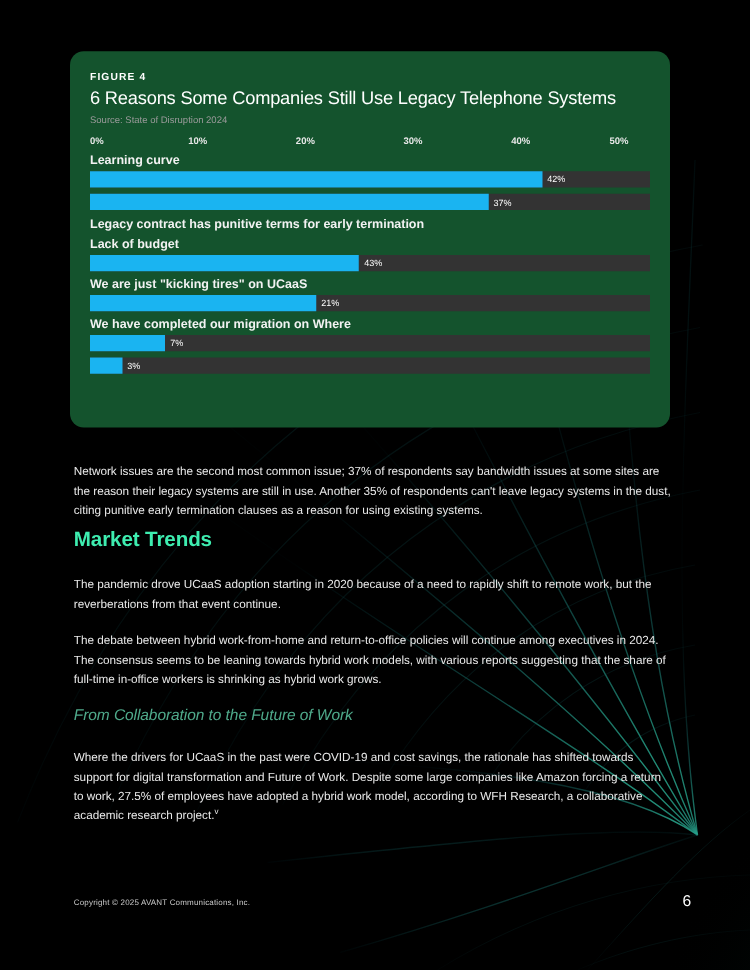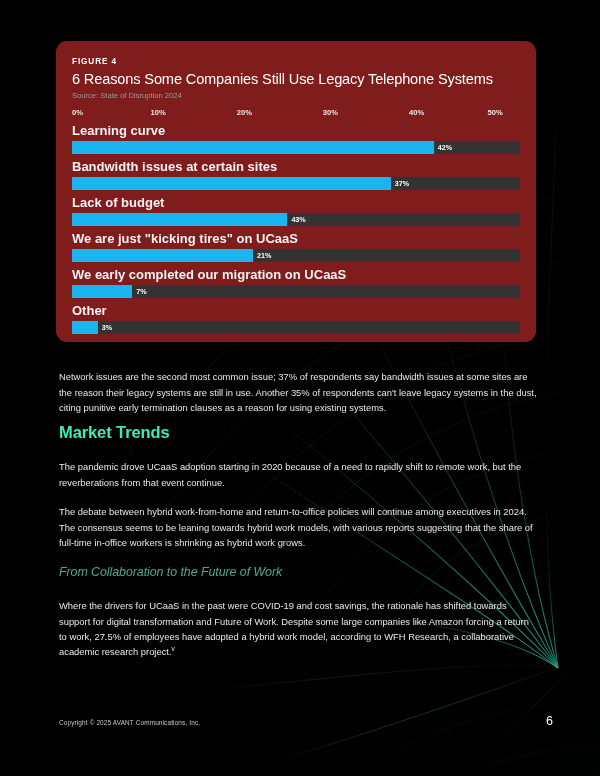--- a/index.html
+++ b/index.html
@@ -33,21 +33,21 @@
     z-index: 2;
   }
 
   
   #figure-card {
     position: absolute;
     left: 56px;
     top: 41px;
     width: 480px;
     height: 301px;
-    background: #7f1d1d;
+    background: #14532d;
     border-radius: 11px;
     box-sizing: border-box;
     padding: 16px 16px 10px 16px;
   }
   .fig-eyebrow {
     font-size: 8.2px;
     font-weight: bold;
     letter-spacing: 0.9px;
     color: #ffffff;
     margin: 0 0 5px 0;
@@ -81,21 +81,21 @@
     transform: translateX(-50%);
     white-space: nowrap;
   }
   .axis-tick.first { transform: translateX(0); }
   .axis-tick.last  { transform: translateX(-100%); }
 
   
   #bars { position: relative; }
   .bar-group { margin-bottom: 5.5px; }
   .bar-label {
-    font-size: 13px;
+    font-size: 10px;
     font-weight: bold;
     color: #f2f2f2;
     margin: 0 0 2.5px 0;
     white-space: nowrap;
   }
   .bar-track {
     position: relative;
     height: 13px;
     background: #333333;
     width: 100%;
@@ -103,21 +103,21 @@
   .bar-fill {
     position: absolute;
     left: 0; top: 0; bottom: 0;
     background: #1ab4f1;
   }
   .bar-value {
     position: absolute;
     top: 50%;
     transform: translateY(-50%);
     font-size: 7.2px;
-    font-weight: bold;
+    font-weight: normal;
     color: #ffffff;
     white-space: nowrap;
   }
 
   
   .body-text {
     position: absolute;
     left: 59px;
     width: 480px;
     font-size: 9.4px;
@@ -246,51 +246,50 @@
 
     <div id="bars">
         <div class="bar-group">
           <div class="bar-label">Learning curve</div>
           <div class="bar-track">
             <div class="bar-fill" style="width: 80.7692%; background: rgb(26, 180, 241);"></div>
             <span class="bar-value" style="left: calc(80.7692% + 4px);">42%</span>
           </div>
         </div>
         <div class="bar-group">
-          <div class="bar-label">Bandwidth issues at certain sites</div>
           <div class="bar-track">
             <div class="bar-fill" style="width: 71.1538%; background: rgb(26, 180, 241);"></div>
             <span class="bar-value" style="left: calc(71.1538% + 4px);">37%</span>
           </div>
         </div>
         <div class="bar-group">
+          <div class="bar-label">Legacy contract has punitive terms for early termination</div>
         </div>
         <div class="bar-group">
           <div class="bar-label">Lack of budget</div>
           <div class="bar-track">
             <div class="bar-fill" style="width: 48.0769%; background: rgb(26, 180, 241);"></div>
             <span class="bar-value" style="left: calc(48.0769% + 4px);">43%</span>
           </div>
         </div>
         <div class="bar-group">
           <div class="bar-label">We are just "kicking tires" on UCaaS</div>
           <div class="bar-track">
             <div class="bar-fill" style="width: 40.3846%; background: rgb(26, 180, 241);"></div>
             <span class="bar-value" style="left: calc(40.3846% + 4px);">21%</span>
           </div>
         </div>
         <div class="bar-group">
-          <div class="bar-label">We early completed our migration on UCaaS</div>
+          <div class="bar-label">We have completed our migration on Where</div>
           <div class="bar-track">
             <div class="bar-fill" style="width: 13.4615%; background: rgb(26, 180, 241);"></div>
             <span class="bar-value" style="left: calc(13.4615% + 4px);">7%</span>
           </div>
         </div>
         <div class="bar-group">
-          <div class="bar-label">Other</div>
           <div class="bar-track">
             <div class="bar-fill" style="width: 5.76923%; background: rgb(26, 180, 241);"></div>
             <span class="bar-value" style="left: calc(5.76923% + 4px);">3%</span>
           </div>
         </div>
       </div>
 
   </section>
 
   <p class="body-text" id="para-1">Network issues are the second most common issue; 37% of respondents say bandwidth issues at some sites are the reason their legacy systems are still in use. Another 35% of respondents can't leave legacy systems in the dust, citing punitive early termination clauses as a reason for using existing systems.</p>

